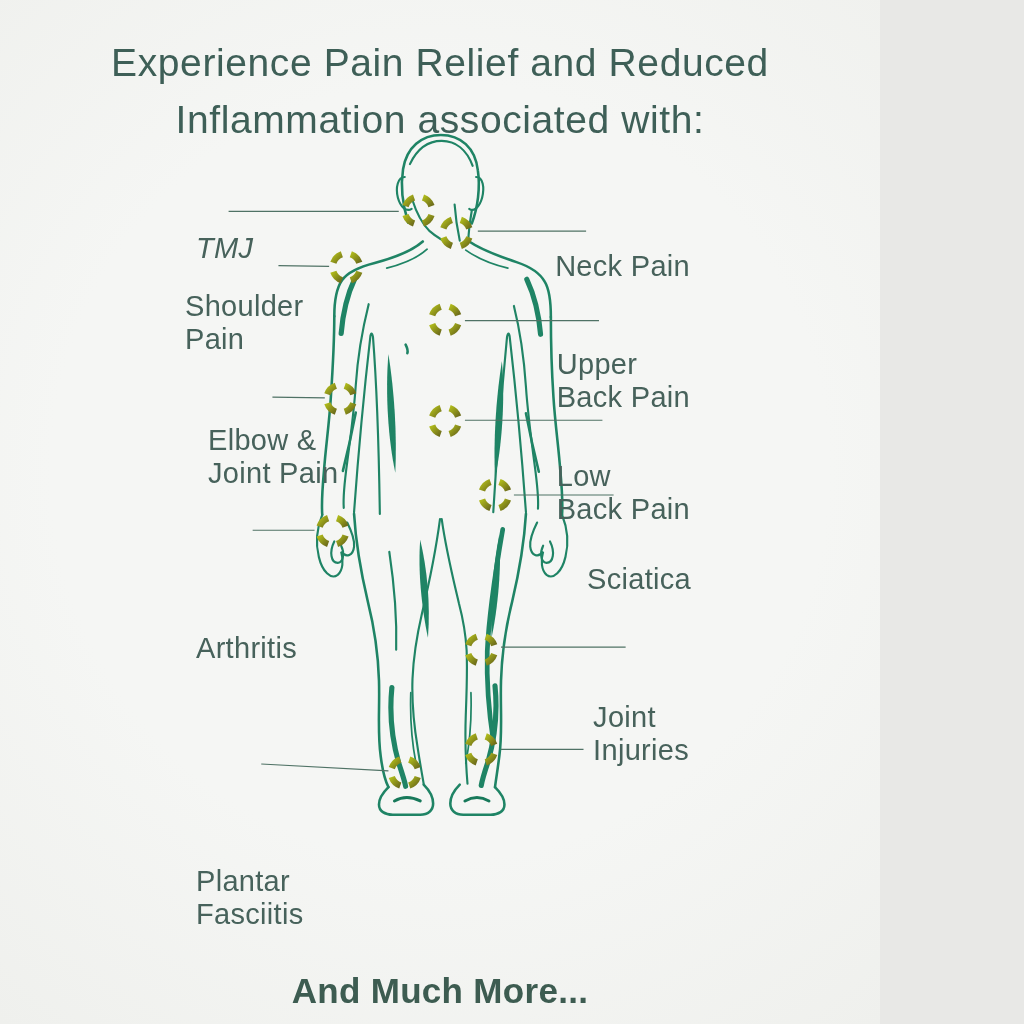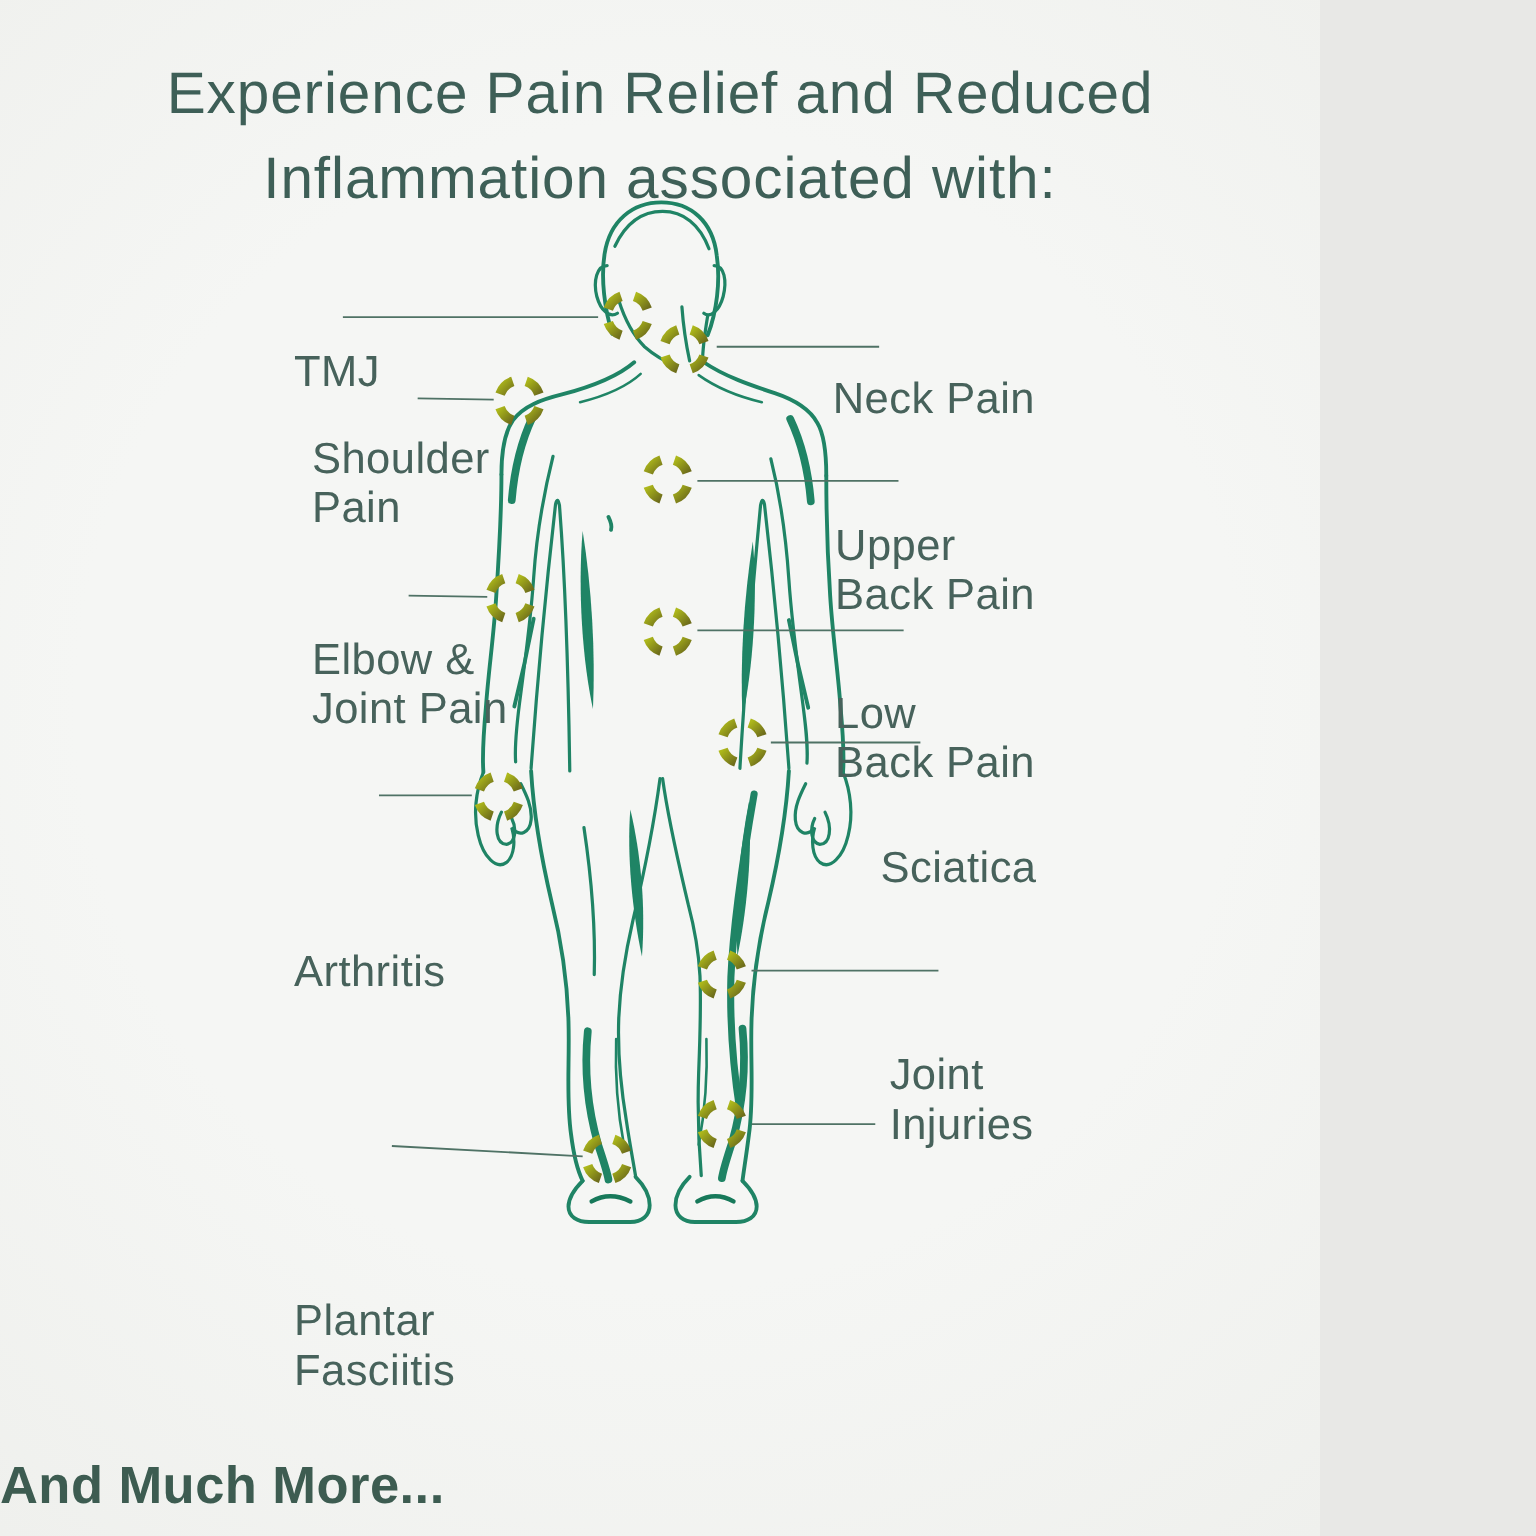--- a/index.html
+++ b/index.html
@@ -12,33 +12,33 @@
     position:absolute;top:34px;left:0;width:100%;
     text-align:center;font-size:39px;line-height:57px;font-weight:400;
     color:#3e5f57;letter-spacing:0.6px;
   }
   .figure-svg{position:absolute;inset:0;}
   .pain-label{
     position:absolute;font-size:29px;line-height:33px;
     color:#47625b;letter-spacing:0.3px;white-space:nowrap;
   }
   .pain-label.right{text-align:left;}
-  #label-tmj{left:196px;top:232px;}
-  #label-shoulder-pain{left:208px;top:290px;}
+  #label-tmj{left:196px;top:232px;font-style:italic;}
+  #label-shoulder-pain{left:185px;top:290px;}
   #label-elbow-joint-pain{left:196px;top:424px;margin-left:12px;}
   #label-arthritis{left:196px;top:596px;margin-top:36px;}
   #label-plantar-fasciitis{left:196px;top:865px;}
   #label-neck-pain{right:190px;top:250px;}
   #label-upper-back-pain{right:190px;top:348px;}
   #label-low-back-pain{right:190px;top:460px;}
   #label-sciatica{right:189px;top:563px;margin-left:12px;}
   #label-sports-injuries{right:191px;top:701px;}
   #label-soft-tissue-damage{right:191px;top:841px;}
   .footer{
-    position:absolute;top:971px;left:0;width:100%;text-align:left;
+    position:absolute;top:971px;left:0;width:100%;text-align:center;
     font-size:35px;font-weight:700;color:#3d5c51;letter-spacing:0.3px;
   }
 </style>
 </head>
 <body>
 
 <div class="stage">
 
   <div class="title">
     <div>Experience Pain Relief and Reduced</div>

